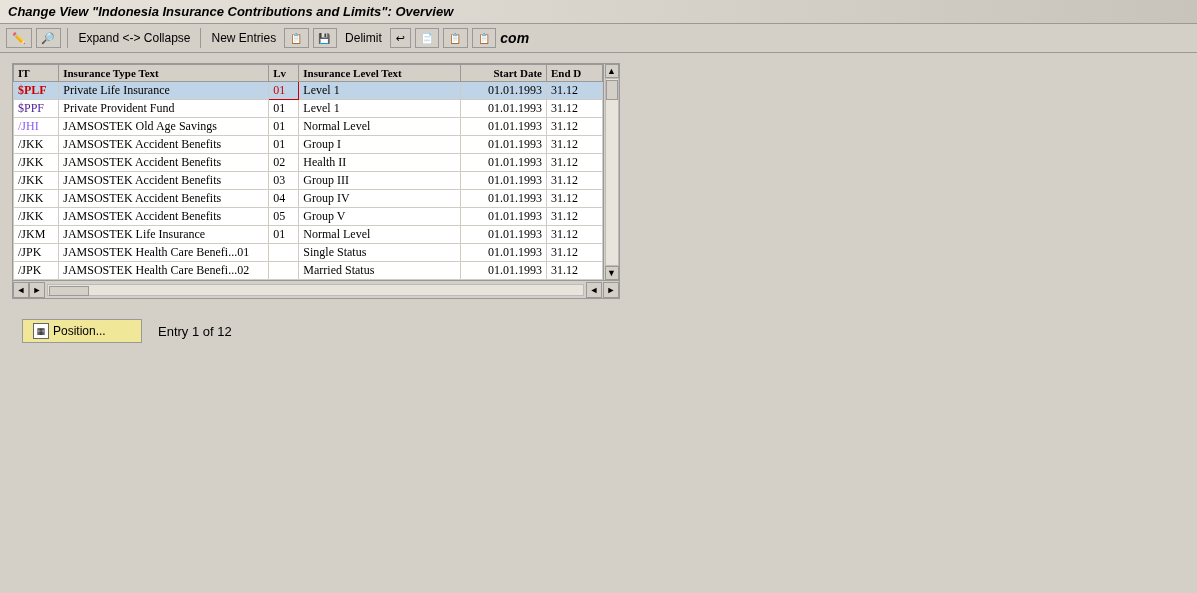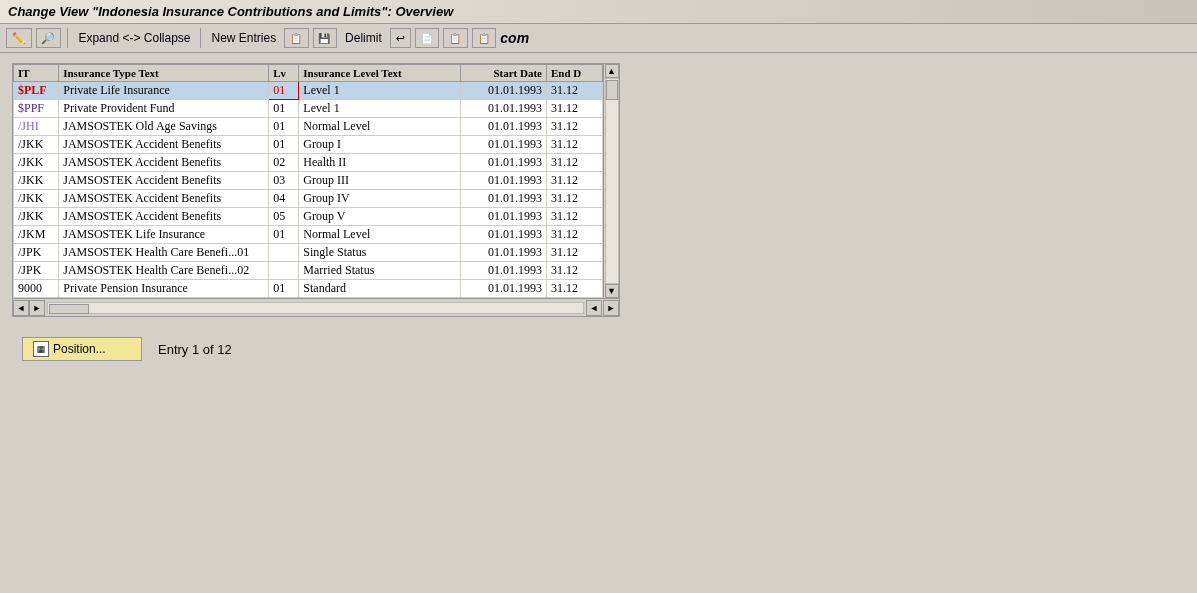--- a/index.html
+++ b/index.html
@@ -370,28 +370,20 @@
                 <td class="col-lv"></td>
                 <td class="col-level-text">Single Status</td>
                 <td class="col-start">01.01.1993</td>
                 <td class="col-end">31.12</td>
               </tr>
               <tr>
                 <td class="col-it" style="color: rgb(0, 0, 0); font-weight: normal;">/JPK</td>
                 <td class="col-type">JAMSOSTEK Health Care Benefi...02</td>
                 <td class="col-lv"></td>
                 <td class="col-level-text">Married Status</td>
-                <td class="col-start">01.01.1993</td>
-                <td class="col-end">31.12</td>
-              </tr>
-              <tr>
-                <td class="col-it" style="color: rgb(0, 0, 0); font-weight: normal;">9000</td>
-                <td class="col-type">Private Pension Insurance</td>
-                <td class="col-lv">01</td>
-                <td class="col-level-text">Standard</td>
                 <td class="col-start">01.01.1993</td>
                 <td class="col-end">31.12</td>
               </tr>
             </tbody>
         </table>
       </div>
       <div class="v-scrollbar">
         <div class="v-scrollbar-up">▲</div>
         <div class="v-scrollbar-track">
           <div class="v-scrollbar-thumb"></div>

